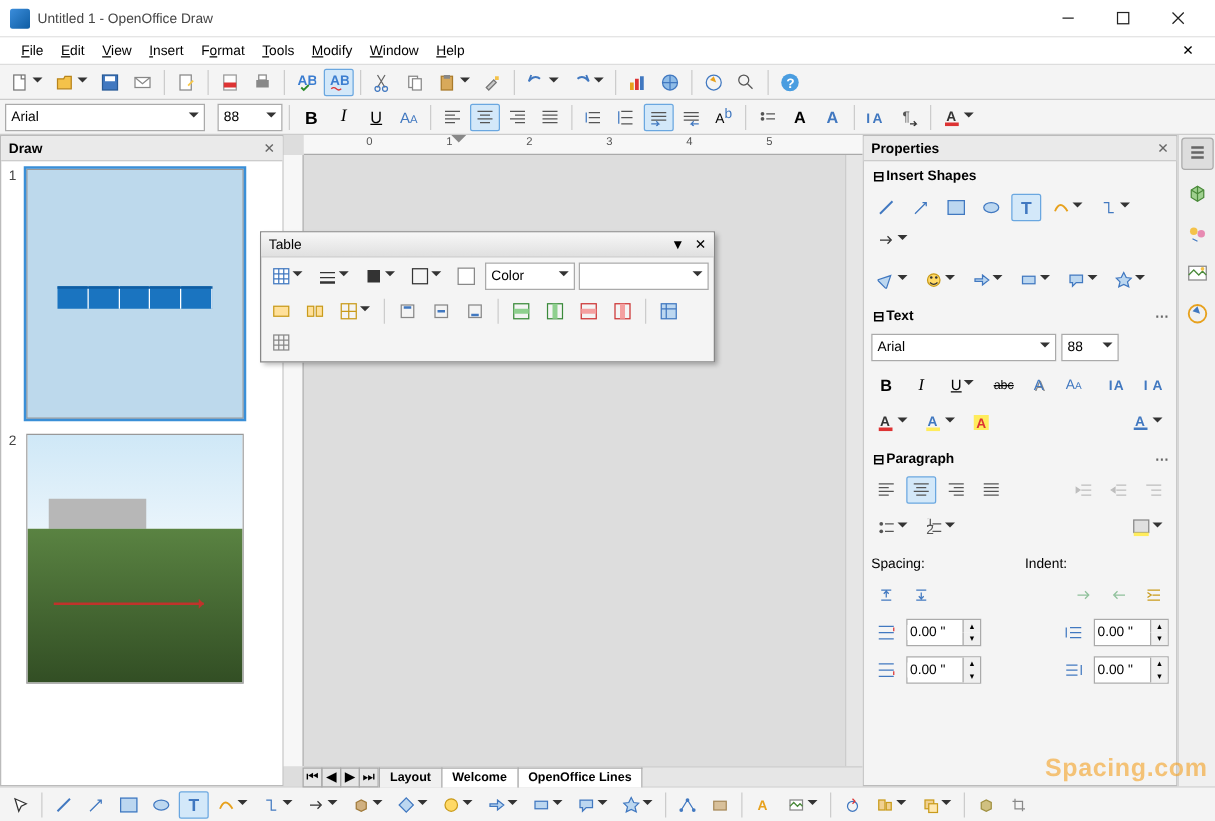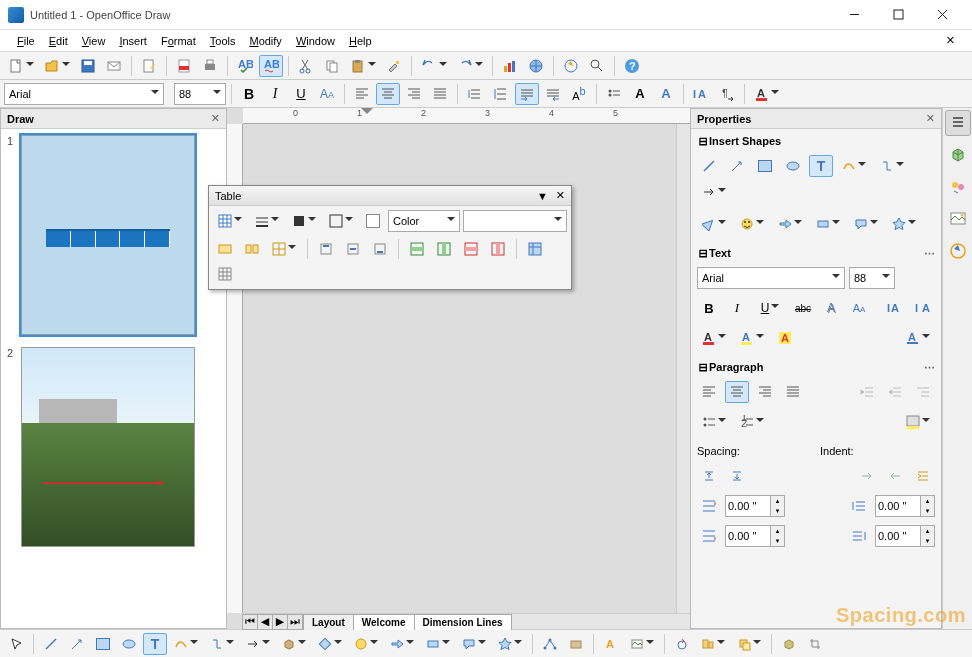--- a/index.html
+++ b/index.html
@@ -448,21 +448,21 @@
     </div>
     <div class="ruler-v"></div>
     <div class="vscroll"></div>
     <div class="hscroll">
       <div class="navbtn">⏮</div>
       <div class="navbtn">◀</div>
       <div class="navbtn">▶</div>
       <div class="navbtn">⏭</div>
       <div class="tab active">Layout</div>
       <div class="tab">Welcome</div>
-      <div class="tab">Dimension Lines</div>
+      <div class="tab">OpenOffice Lines</div>
     </div>
   </div>
 
   <div class="props-panel">
     <div class="panel-header">
       <span>Properties</span>
       <span class="close">✕</span>
     </div>
     <div class="props-body">
 

